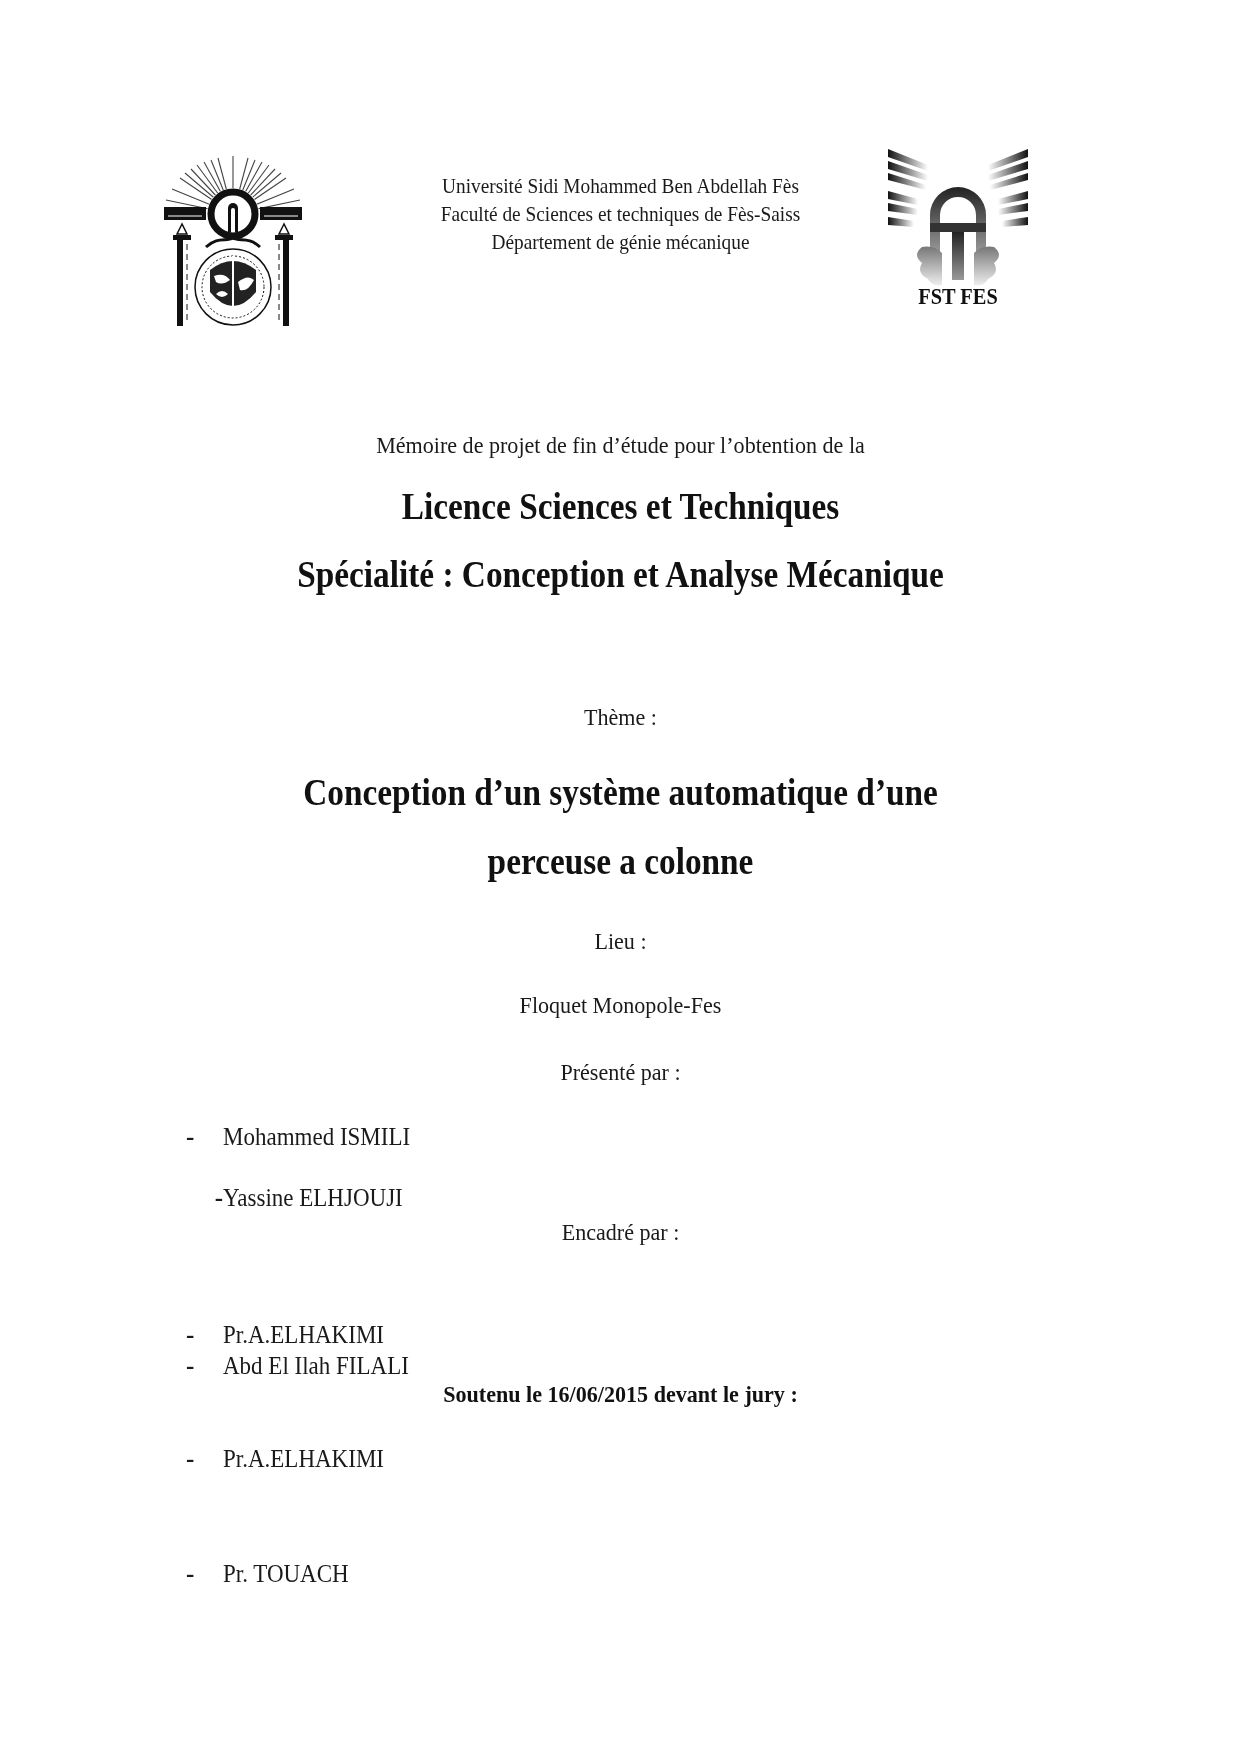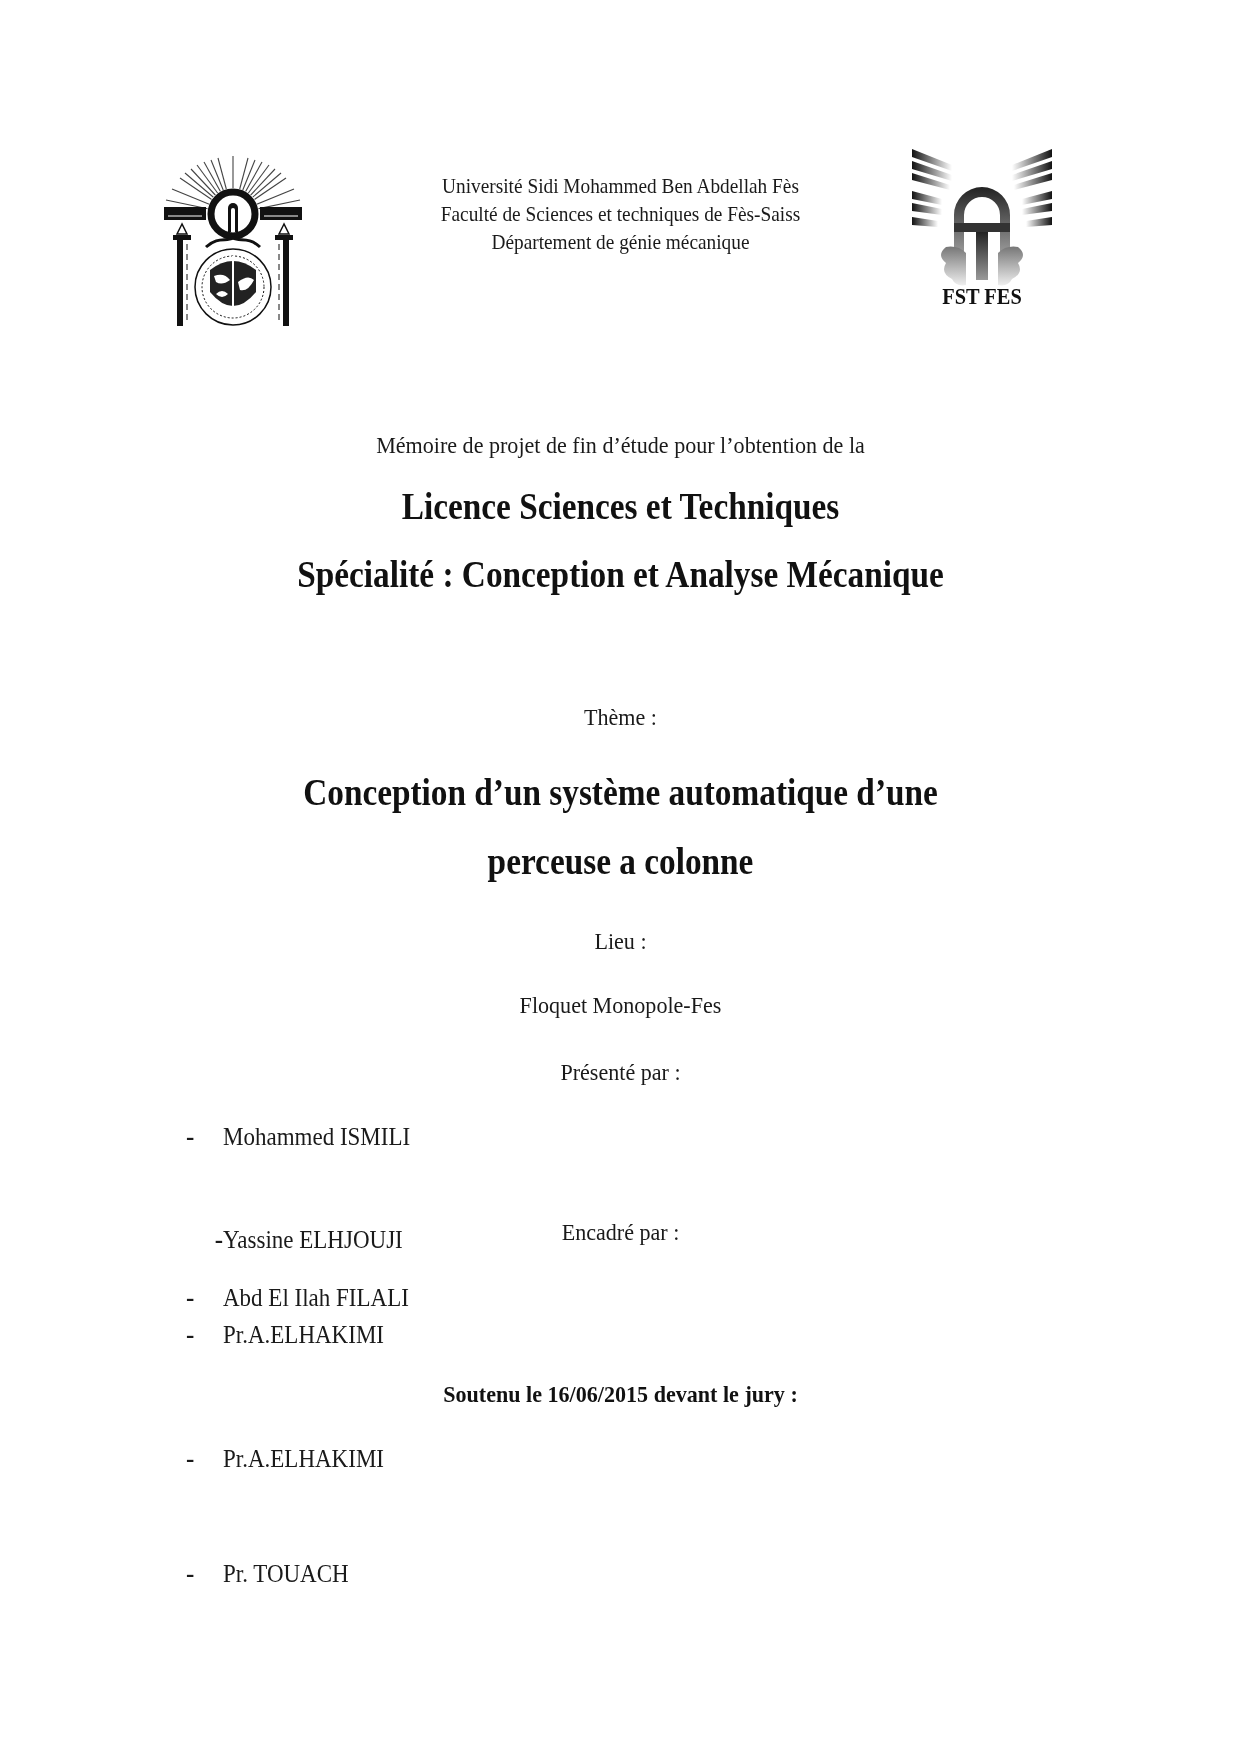--- a/index.html
+++ b/index.html
@@ -74,21 +74,21 @@
     <path d="M56 124 Q66 120 72 128 Q64 134 58 130 Z" fill="#fff"></path>
     <path d="M80 130 Q90 122 96 128 Q90 140 82 138 Z" fill="#fff"></path>
     <path d="M58 142 q6 -6 12 0 q-6 6 -12 0" fill="#fff"></path>
   </svg>
 </div>
 
 <div class="center hdr" style="top:172px;">Université Sidi Mohammed Ben Abdellah Fès</div>
 <div class="center hdr" style="top:200px;">Faculté de Sciences et techniques de Fès-Saiss</div>
 <div class="center hdr" style="top:228px;">Département de génie mécanique</div>
 
-<div class="abs" style="left:912px;top:143px;width:140px;height:170px;">
+<div class="abs" style="left:888px;top:143px;width:140px;height:170px;">
   <svg width="140" height="170" viewBox="0 0 140 170">
     <defs>
       <linearGradient id="rayL" x1="0" y1="0" x2="1" y2="0">
         <stop offset="0" stop-color="#111"></stop>
           <stop offset="1" stop-color="#fff"></stop>
       </linearGradient>
       <linearGradient id="rayR" x1="1" y1="0" x2="0" y2="0">
         <stop offset="0" stop-color="#111"></stop>
           <stop offset="1" stop-color="#fff"></stop>
       </linearGradient>
@@ -135,26 +135,26 @@
 <div class="center big" style="top:771px;">Conception d’un système automatique d’une</div>
 <div class="center big" style="top:840px;">perceuse a colonne</div>
 
 <div class="center label" style="top:928px;">Lieu :</div>
 <div class="center label" style="top:992px;">Floquet Monopole-Fes</div>
 
 <div class="center label" style="top:1059px;">Présenté par :</div>
 <div class="li" style="top:1123px;">
   <span class="dash">-</span><span class="nm">Mohammed ISMILI</span>
 </div>
-<div class="li" style="top:1226px;text-align:right;">
+<div class="li" style="top:1184px;text-align:right;">
   <span class="dash">-</span><span class="nm">Yassine ELHJOUJI</span>
 </div>
 
 <div class="center label" style="top:1219px;">Encadré par :</div>
-<div class="li" style="top:1284px;">
+<div class="li" style="top:1352px;">
   <span class="dash">-</span><span class="nm">Abd El Ilah FILALI</span>
 </div>
 <div class="li" style="top:1321px;">
   <span class="dash">-</span><span class="nm">Pr.A.ELHAKIMI</span>
 </div>
 
 <div class="center bold-label" style="top:1381px;">Soutenu le 16/06/2015 devant le jury :</div>
 <div class="li" style="top:1445px;">
   <span class="dash">-</span><span class="nm">Pr.A.ELHAKIMI</span>
 </div>

